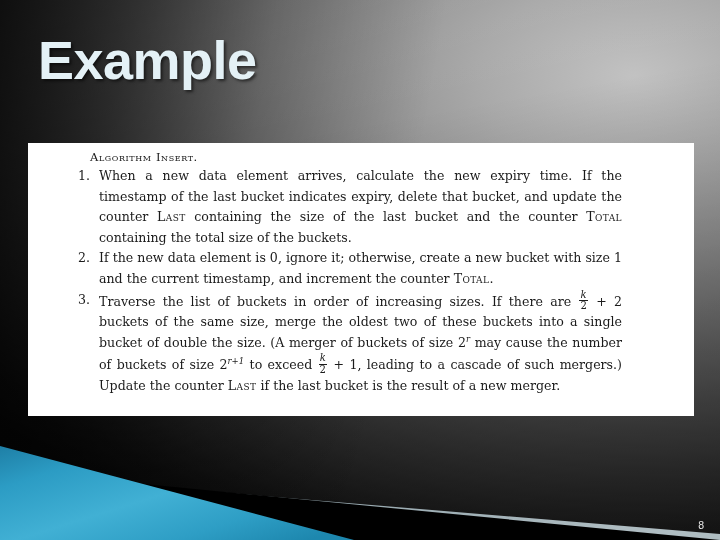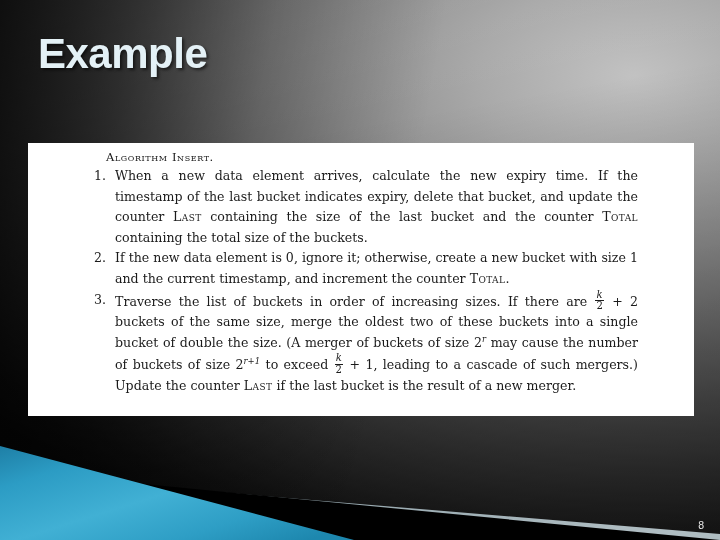--- a/index.html
+++ b/index.html
@@ -28,42 +28,42 @@
     inset: 0;
     background: linear-gradient(100deg, rgba(0,0,0,0.78) 0%, rgba(0,0,0,0.52) 16%, rgba(0,0,0,0.20) 34%, rgba(0,0,0,0.0) 55%);
     pointer-events: none;
   }
 
   
   .title {
     position: absolute;
     left: 38px;
     top: 31px;
-    font-size: 42px;
+    font-size: 54px;
     font-weight: bold;
     letter-spacing: -0.5px;
     color: #e4f1f6;
     text-shadow: 2px 2px 3px rgba(0,0,0,0.55);
     line-height: 1.1;
     white-space: nowrap;
   }
 
   
   .content-panel {
     position: absolute;
     left: 28px;
     top: 143px;
     width: 666px;
     height: 273px;
     background: #ffffff;
     overflow: hidden;
   }
   .algo {
     position: absolute;
-    left: 16px;
+    left: 0;
     top: 0;
     width: 612px;
     padding: 7px 18px 0 36px;
     box-sizing: border-box;
     font-family: "DejaVu Serif", "Liberation Serif", serif;
     color: #1b1b1b;
   }
   .algo-head {
     font-size: 11.5px;
     font-variant: small-caps;

